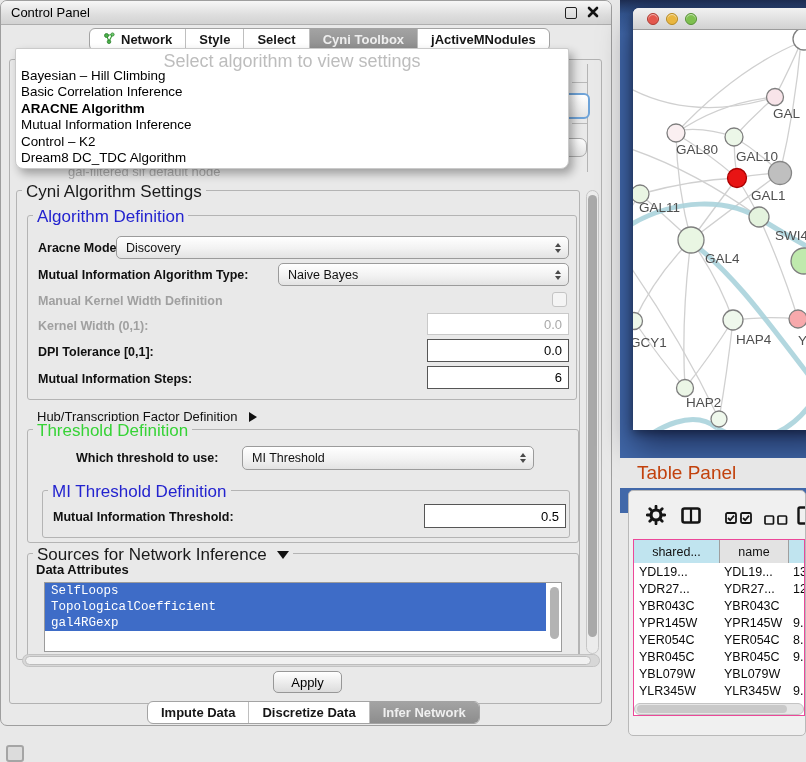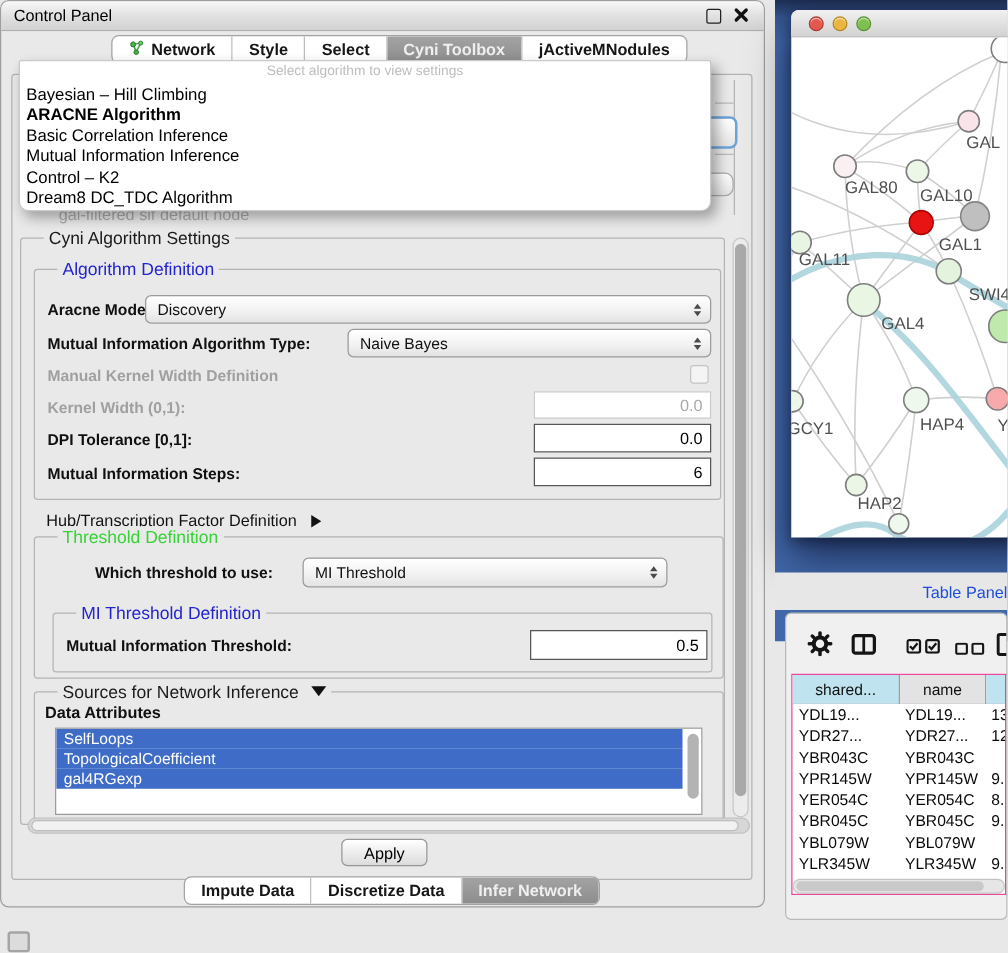--- a/index.html
+++ b/index.html
@@ -21,21 +21,21 @@
       overflow:hidden;font-size:13px;font-weight:600;color:#161616;box-sizing:border-box;}
   .tabgroup .tab{display:flex;align-items:center;gap:5px;padding:0 13px;border-right:1px solid #bfbfbf;cursor:default;white-space:nowrap;}
   .tabgroup .tab:last-child{border-right:none;}
   .tabgroup .tab.sel{background:linear-gradient(#a3a3a3,#8d8d8d);color:#efefef;}
 
   .cp-inner{left:8px;top:58px;width:593px;height:645px;border:1px solid #b2b2b2;border-radius:3px;
       background:#e9e9e9;box-sizing:border-box;overflow:hidden;}
 
   
   .group{position:absolute;border:1px solid #b4b4b4;border-radius:3px;box-sizing:border-box;}
-  .gtitle{position:absolute;top:-9px;left:18px;background:#e9e9e9;padding:0 4px;font-size:14px;
+  .gtitle{position:absolute;top:-9px;left:5px;background:#e9e9e9;padding:0 4px;font-size:17px;
       font-weight:400;white-space:nowrap;}
   .t-black{color:#1a1a1a;}
   .t-blue{color:#2323cf;}
   .t-green{color:#36d336;}
 
   .lbl{position:absolute;font-size:12.5px;font-weight:700;color:#101010;white-space:nowrap;}
   .dlbl{position:absolute;font-size:12.5px;font-weight:700;color:#a0a0a0;white-space:nowrap;}
 
   .combo{position:absolute;border:1px solid #9b9b9b;border-radius:5px;box-sizing:border-box;
       background:linear-gradient(#ffffff,#f2f2f2 55%,#e3e3e3);display:flex;align-items:center;
@@ -52,61 +52,61 @@
   .field.dis{border:1px solid #c9c9c9;color:#a9a9a9;}
   .checkbox{position:absolute;width:15px;height:15px;border:1px solid #c4c4c4;border-radius:3px;
       background:#f4f4f4;box-sizing:border-box;}
 
   .arrow-right{display:inline-block;width:0;height:0;border-top:5.5px solid transparent;
       border-bottom:5.5px solid transparent;border-left:8px solid #111;vertical-align:-1px;}
   .arrow-down{display:inline-block;width:0;height:0;border-left:6.5px solid transparent;
       border-right:6.5px solid transparent;border-top:8px solid #111;vertical-align:1px;}
 
   
-  .attr-list{position:absolute;background:#fff;border:1px solid #9b9b9b;box-sizing:border-box;overflow:hidden;}
+  .attr-list{position:absolute;background:#fff;border:1px solid #9b9b9b;box-sizing:border-box;overflow:hidden;font-family:Liberation Mono, monospace;}
   .attr-item{height:16px;line-height:16px;background:#3e6cc7;color:#fff;font-size:12.5px;
       padding-left:6px;margin-right:15px;}
   .attr-vsb{position:absolute;right:2px;top:4px;width:9px;height:52px;background:#b3b3b3;border-radius:5px;}
 
   
   .vsb-track{position:absolute;width:13px;background:#ececec;border:1px solid #c6c6c6;border-radius:7px;box-sizing:border-box;}
   .vsb-thumb{position:absolute;left:1px;width:9px;background:#a9a9a9;border-radius:5px;}
   .hsb-track{position:absolute;height:13px;background:#d7d7d7;border:1px solid #c2c2c2;border-radius:7px;box-sizing:border-box;}
   .hsb-thumb{position:absolute;top:1px;height:9px;background:#f1f1f1;border:1px solid #bdbdbd;border-radius:5px;box-sizing:border-box;}
 
   .apply-btn{position:absolute;border:1px solid #979797;border-radius:5px;
       background:linear-gradient(#ffffff,#ededed 50%,#dcdcdc);font-size:13px;color:#000;
       display:flex;align-items:center;justify-content:center;}
 
   
   .popup{left:14px;top:47px;width:554px;height:121px;background:#fff;border:1px solid #cacaca;
       border-radius:2px 2px 8px 8px;box-shadow:4px 5px 10px rgba(0,0,0,.32);z-index:50;box-sizing:border-box;}
-  .popup-ph{text-align:center;color:#bdbdbd;font-size:11px;padding-top:2px;height:17px;}
+  .popup-ph{text-align:center;color:#bdbdbd;font-size:18px;padding-top:2px;height:17px;}
   .pitem{font-size:13.4px;line-height:16.4px;padding-left:5px;color:#000;white-space:nowrap;}
   .pitem.b{font-weight:700;}
 
-  .ghost-text{position:absolute;font-size:13px;color:#ababab;z-index:5;white-space:nowrap;}
+  .ghost-text{position:absolute;font-size:13px;color:#ababab;z-index:5;white-space:nowrap;margin-left:21px;}
   .frag{position:absolute;z-index:4;}
 
   
   .desktop{left:620px;top:0;width:186px;height:513px;
       background:linear-gradient(180deg,#1e2d52 0px,#33558f 14px,#4168a9 34px,#4168a9 100%);}
   .netwin{position:absolute;left:13px;top:8px;width:200px;height:422px;background:#fff;
       border-radius:6px 6px 0 0;box-shadow:0 16px 32px rgba(0,0,25,.55),0 3px 10px rgba(0,0,0,.4);}
   .net-titlebar{position:absolute;left:0;top:0;right:0;height:22px;border-radius:6px 6px 0 0;
       background:linear-gradient(#f1f1f1,#d2d2d2);border-bottom:1px solid #9c9c9c;box-sizing:border-box;}
   .light{position:absolute;top:5px;width:12px;height:12px;border-radius:50%;box-sizing:border-box;
       box-shadow:inset 0 1px 1px rgba(255,255,255,.65);}
   .l-red{left:14px;background:#e4574d;border:1px solid #ad3a31;}
   .l-yellow{left:33px;background:#e9b63f;border:1px solid #b68a22;}
   .l-green{left:52px;background:#7ec04f;border:1px solid #569235;}
   .net-canvas{position:absolute;left:0;top:22px;width:200px;height:400px;overflow:hidden;}
 
   .tp-header{left:620px;top:458px;width:186px;height:30px;background:#e7e7e7;
-      display:flex;align-items:center;padding-left:17px;font-size:13px;color:#1d4ed8;box-sizing:border-box;justify-content:flex-end;}
+      display:flex;align-items:center;padding-left:17px;font-size:19px;color:#c2410c;box-sizing:border-box;}
   .tp{left:628px;top:490px;width:178px;height:246px;background:#f0f0f0;border:1px solid #b9b9b9;
       border-radius:5px;box-sizing:border-box;overflow:hidden;}
   .tp-toolbar{position:absolute;left:0;top:10px;width:100%;height:32px;}
   .tp-icon{position:absolute;top:4px;}
   .tbl{position:absolute;left:4px;top:48px;width:172px;height:177px;background:#fff;
       border:1px solid #ec4899;box-sizing:border-box;overflow:hidden;}
   .tbl-head{display:flex;height:23px;border-bottom:1px solid #9a9a9a;box-sizing:border-box;}
   .hcell{height:23px;display:flex;align-items:center;justify-content:center;font-size:12.5px;
       color:#111;background:#e3e3e3;border-right:1px solid #9f9f9f;box-sizing:border-box;flex:none;}
   .hcell.hl{background:#c0e4ef;}
@@ -260,22 +260,22 @@
 
     <div class="apply-btn" style="left:263px;top:611px;width:67px;height:20px;">
       <span>Apply</span>
     </div>
   </div>
 
   <div class="abs popup">
     <div class="popup-ph">Select algorithm to view settings</div>
     <div id="algoList">
         <div class="pitem">Bayesian – Hill Climbing</div>
+        <div class="pitem">Basic Correlation Inference</div>
         <div class="pitem b">ARACNE Algorithm</div>
-        <div class="pitem">Basic Correlation Inference</div>
         <div class="pitem">Mutual Information Inference</div>
         <div class="pitem">Control – K2</div>
         <div class="pitem">Dream8 DC_TDC Algorithm</div>
       </div>
   </div>
 
   <div class="abs tabgroup" id="bottomTabs" style="left:146px;top:700px;">
       <div class="tab">
         <span>Impute Data</span>
       </div>

